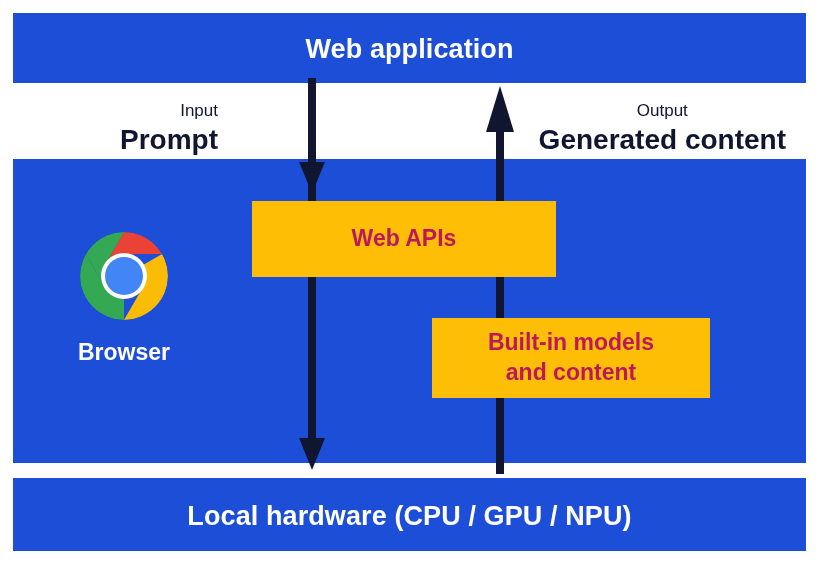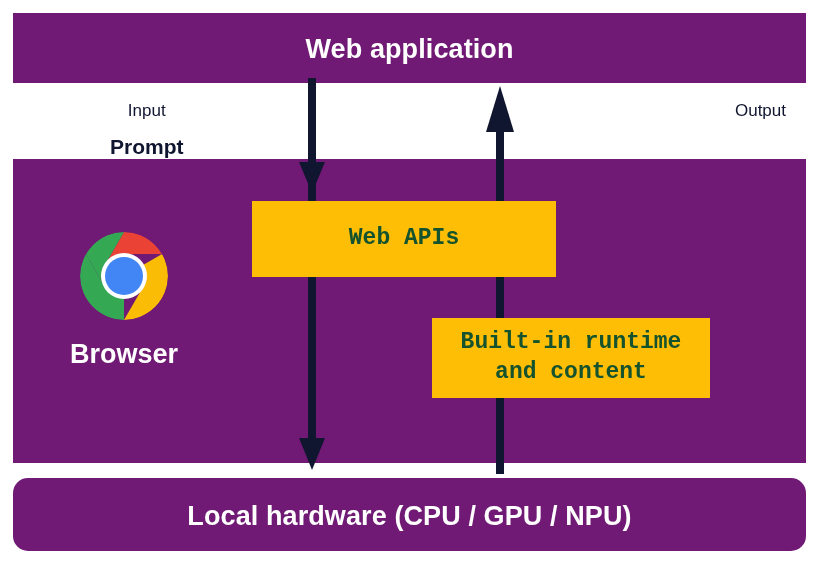--- a/index.html
+++ b/index.html
@@ -14,40 +14,39 @@
     position: relative;
     width: 820px;
     height: 566px;
     background: #ffffff;
     overflow: hidden;
   }
 
   
   .band {
     position: absolute;
-    background: #701a75;
+    background: #1d4ed8;
   }
   #band-web-application {
     left: 13px;
     top: 13px;
     width: 793px;
     height: 70px;
   }
   #band-browser {
     left: 13px;
     top: 159px;
     width: 793px;
     height: 304px;
   }
   #band-local-hardware {
     left: 13px;
     top: 478px;
     width: 793px;
     height: 73px;
-    border-radius: 15px;
   }
 
   .band-title {
     position: absolute;
     left: 0;
     right: 0;
     text-align: center;
     color: #ffffff;
     font-size: 27px;
     font-weight: 700;
@@ -81,49 +80,47 @@
     color: #111630;
     line-height: 1.28;
   }
   .flow-label .kicker {
     display: block;
     font-size: 17px;
     font-weight: 400;
   }
   .flow-label .headline {
     display: block;
-    font-size: 21px;
-    font-weight: 700;
-    margin-top: 12px;
+    font-size: 28px;
+    font-weight: 700;
   }
   #label-input {
-    left: 110px;
+    left: 120px;
     top: 100px;
-    text-align: center;
+    text-align: right;
   }
   #label-output {
     right: 34px;
     top: 100px;
     text-align: center;
   }
 
   
   .yellow-box {
     position: absolute;
     background: #ffbe06;
     display: flex;
     align-items: center;
     justify-content: center;
     text-align: center;
-    color: #14532d;
+    color: #be185d;
     font-size: 23px;
     font-weight: 700;
     line-height: 1.3;
     z-index: 3;
-    font-family: Liberation Mono, monospace;
   }
   #box-web-apis {
     left: 252px;
     top: 201px;
     width: 304px;
     height: 76px;
   }
   #box-builtin-models {
     left: 432px;
     top: 318px;
@@ -142,21 +139,21 @@
   #chrome-logo {
     display: block;
     margin: 0 auto;
     width: 96px;
     height: 96px;
   }
   #browser-label {
     display: block;
     margin-top: 15px;
     color: #ffffff;
-    font-size: 27px;
+    font-size: 23px;
     font-weight: 700;
   }
 </style>
 </head>
 <body>
 
 <div id="canvas">
 
   <div class="band" id="band-web-application">
     <span class="band-title">Web application</span>
@@ -192,20 +189,21 @@
     <span id="browser-label">Browser</span>
   </div>
 
   <div class="flow-label" id="label-input">
     <span class="kicker">Input</span>
     <span class="headline">Prompt</span>
   </div>
 
   <div class="flow-label" id="label-output">
     <span class="kicker">Output</span>
+    <span class="headline">Generated content</span>
   </div>
 
   <svg class="arrow-svg" id="arrow-input-down" viewBox="0 0 34 390">
 
     <rect x="13" y="0" width="8" height="360" fill="#111630"></rect>
 
     <polygon points="4,84 30,84 17,115" fill="#111630"></polygon>
 
     <polygon points="4,360 30,360 17,392" fill="#111630"></polygon>
   </svg>
@@ -216,18 +214,18 @@
 
     <polygon points="17,2 31,48 3,48" fill="#111630"></polygon>
   </svg>
 
   <div class="yellow-box" id="box-web-apis">
     <span>Web APIs</span>
   </div>
 
   <div class="yellow-box" id="box-builtin-models">
     <span>
-      <span>Built-in runtime</span><br>
+      <span>Built-in models</span><br>
       <span>and content</span>
     </span>
   </div>
 
 </div>
 
 </body></html>

